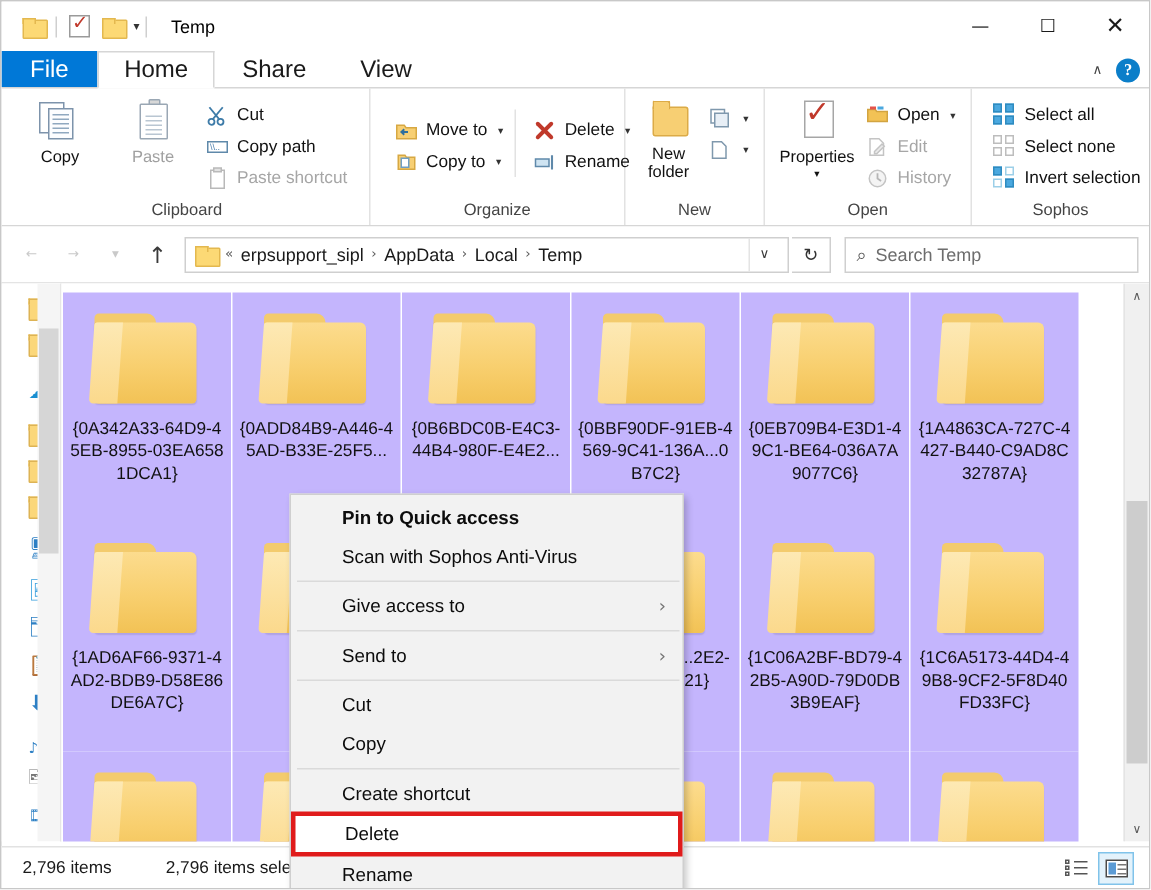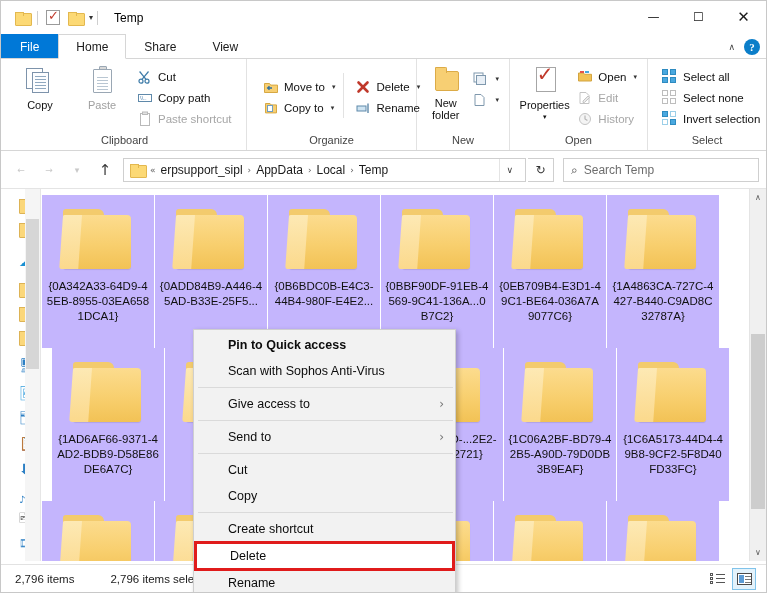--- a/index.html
+++ b/index.html
@@ -77,21 +77,21 @@
   .tabbar {
     position: relative;
     height: 25px;
     background: #ffffff;
     display: flex; align-items: stretch;
     border-bottom: 1px solid #d6d6d6;
   }
   .tab {
     padding: 0 17px;
     display: flex; align-items: center;
-    font-size: 12px; color: #1a1a1a;
+    font-size: 16px; color: #1a1a1a;
     border: 1px solid transparent;
     border-bottom: none;
   }
   .tab.file-tab {
     background: #0078d7; color: #fff;
     padding: 0 18px;
   }
   .tab.active {
     background: #fff;
     border: 1px solid #d6d6d6;
@@ -660,21 +660,21 @@
             <span>Select none</span>
           </div>
           <div class="smallbtn">
             <span class="ico">
               <span class="sel-grid sel-inv"><i class="p1 on"></i><i class="p2"></i><i class="p3"></i><i class="p4 on"></i></span>
             </span>
             <span>Invert selection</span>
           </div>
         </div>
       </div>
-      <div class="rgroup-label">Select</div>
+      <div class="rgroup-label">Sophos</div>
     </div>
   </div>
 
   <div class="addrbar">
     <div class="navbtn dim">←</div>
     <div class="navbtn dim">→</div>
     <div class="navbtn dim">▾</div>
     <div class="navbtn up">↑</div>
     <div class="addrbox">
       <span class="folder-mini" style="margin:0 4px 0 1px"></span>
@@ -793,21 +793,21 @@
             <span class="bigfolder">
                 <i class="back"></i>
                 <i class="body"></i>
                 <i class="flap"></i>
               </span>
             <span class="fname">{1A4863CA-727C-4427-B440-C9AD8C32787A}</span>
           </div>
         </div>
 
         <div class="frow">
-          <div class="fitem" style="margin-left:11px">
+          <div class="fitem" style="margin-left:1px">
             <span class="bigfolder">
                 <i class="back"></i>
                 <i class="body"></i>
                 <i class="flap"></i>
               </span>
             <span class="fname">{1AD6AF66-9371-4AD2-BDB9-D58E86DE6A7C}</span>
           </div>
           <div class="fitem">
             <span class="bigfolder">
                 <i class="back"></i>

